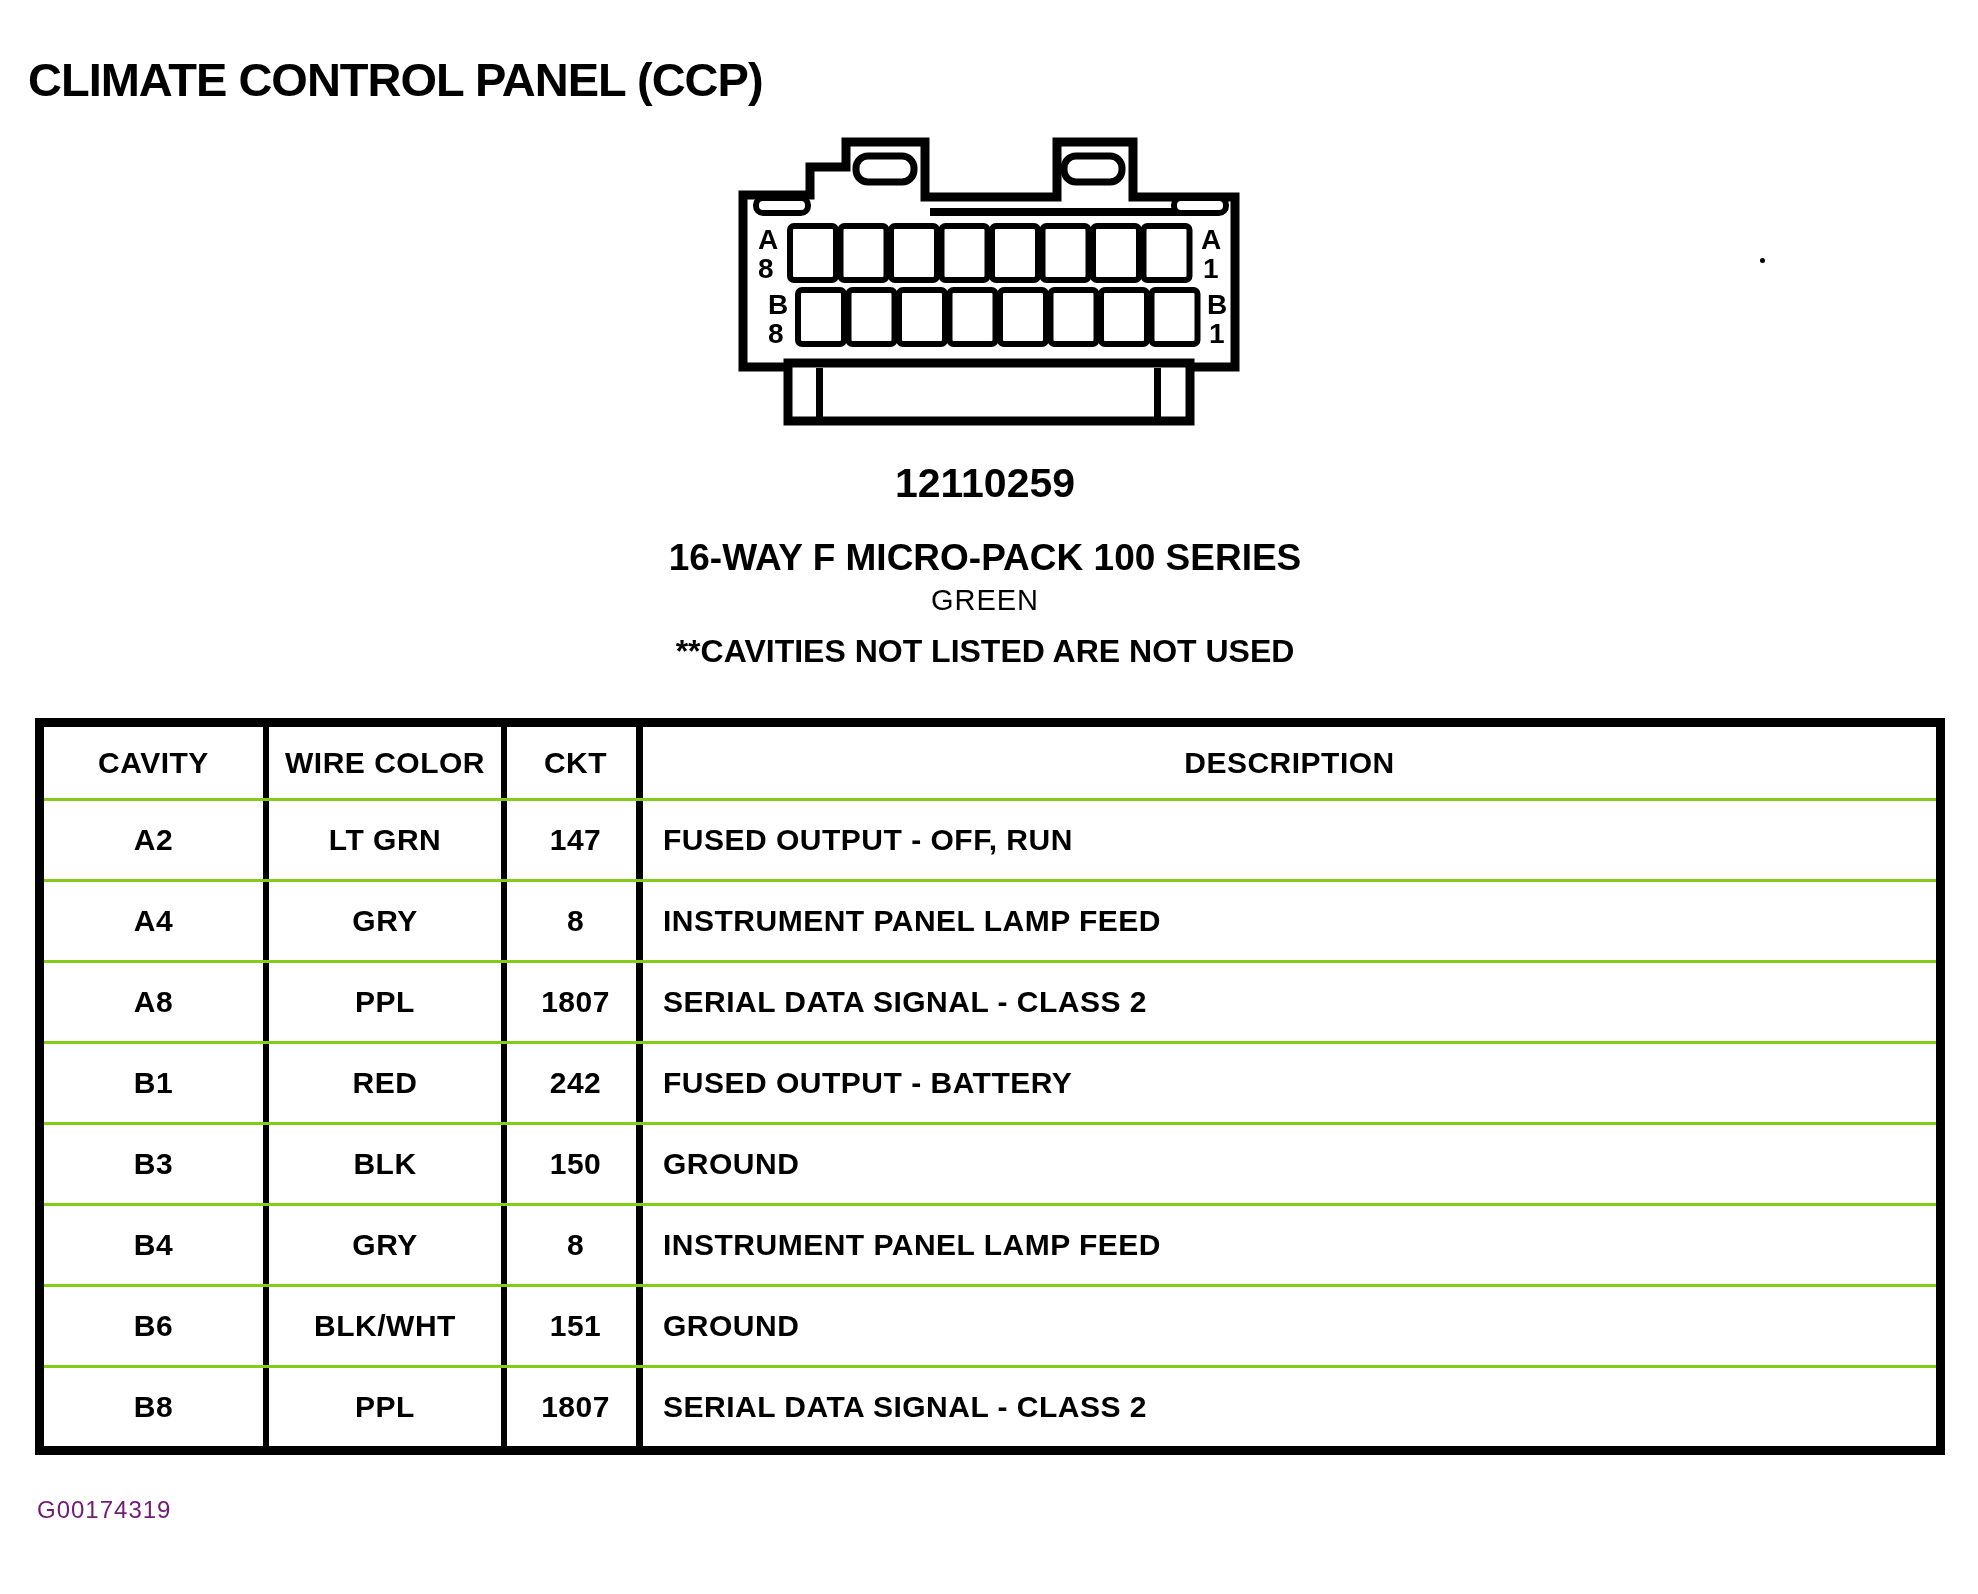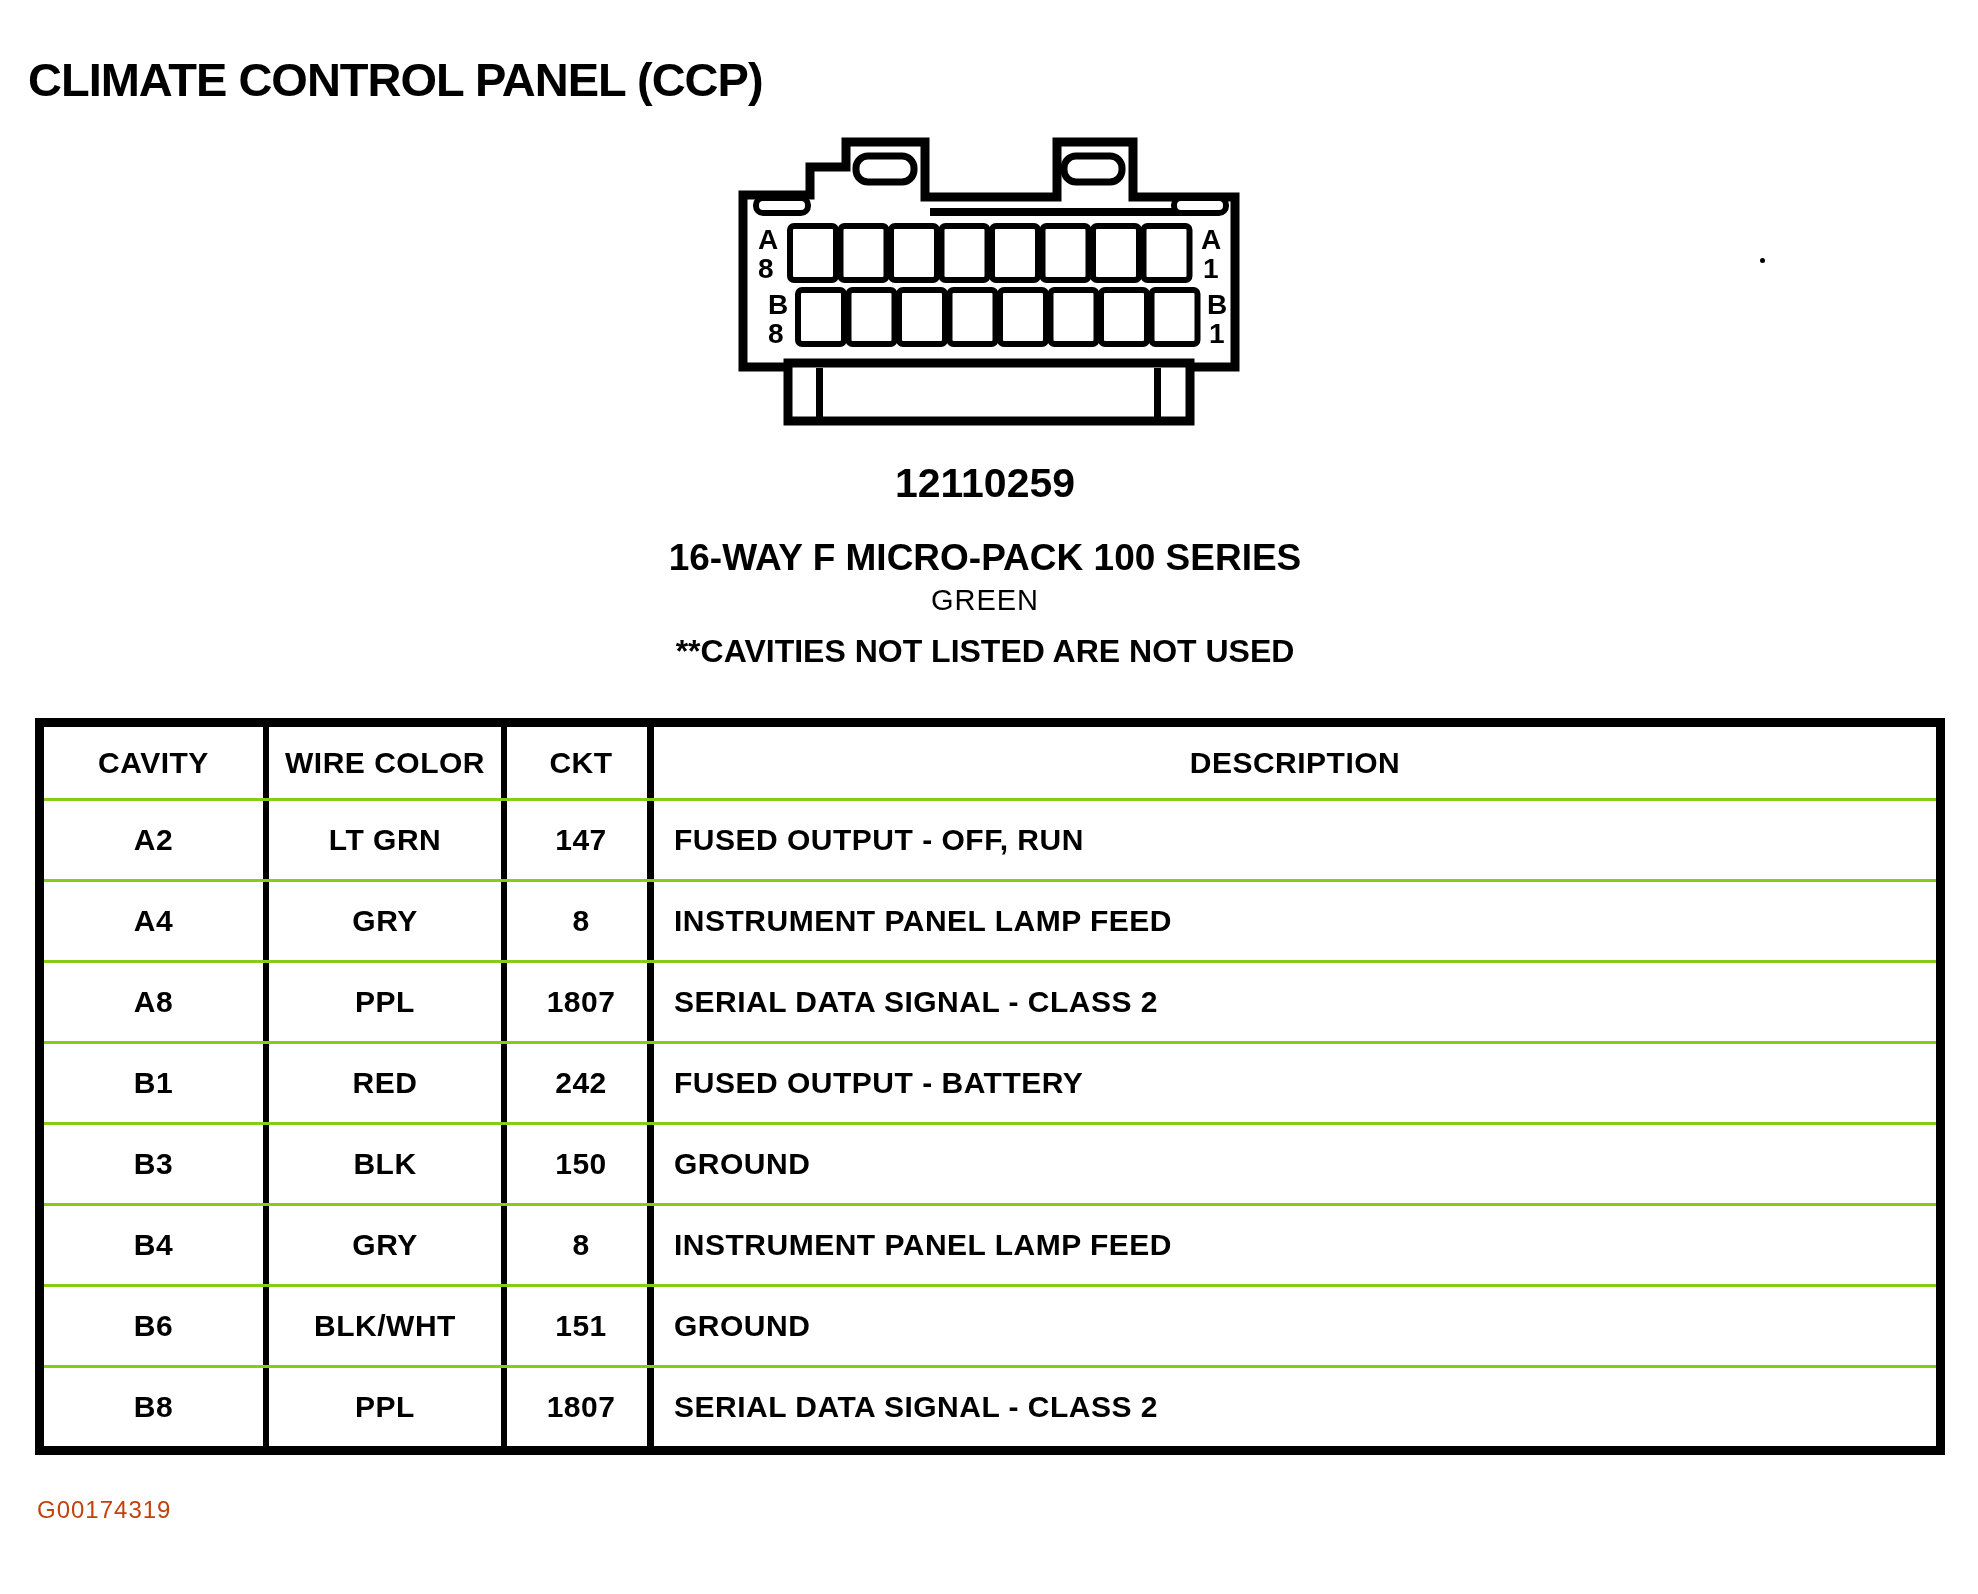--- a/index.html
+++ b/index.html
@@ -42,28 +42,28 @@
   .trow.header { border-top: none; height: 71px; }
   .trow.data   { height: 78px; }
   .tcell {
     box-sizing: border-box;
     display: flex; align-items: center; justify-content: center;
     font-size: 30px; font-weight: 700; letter-spacing: 0.5px;
     white-space: nowrap; overflow: hidden;
   }
   .col-cavity { width: 225px; border-right: 6px solid #000; }
   .col-wire   { width: 238px; border-right: 6px solid #000; }
-  .col-ckt    { width: 147px; border-right: 7px solid #000; padding-left: 8px; }
+  .col-ckt    { width: 136px; border-right: 7px solid #000; padding-left: 8px; }
   .col-desc   { flex: 1; }
   .data .col-desc { justify-content: flex-start; padding-left: 20px; }
 
   
   #figure-number {
     left: 37px; top: 1496px;
-    font-size: 24px; font-weight: 400; letter-spacing: 1px; color: #c2410c;
+    font-size: 24px; font-weight: 400; letter-spacing: 1px; color: #701a75;
   }
 
   
   #speck {
     left: 1760px; top: 258px; width: 5px; height: 5px;
     background: #000; border-radius: 50%;
   }
 </style>
 </head>
 <body>

